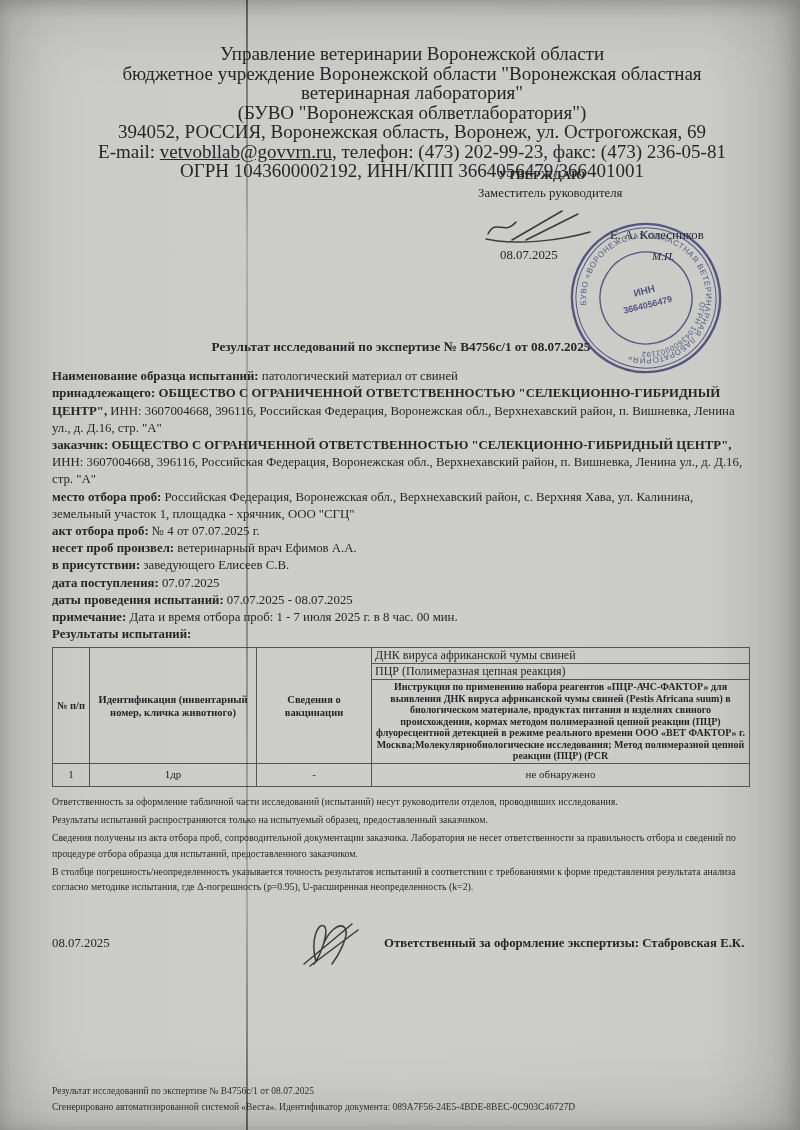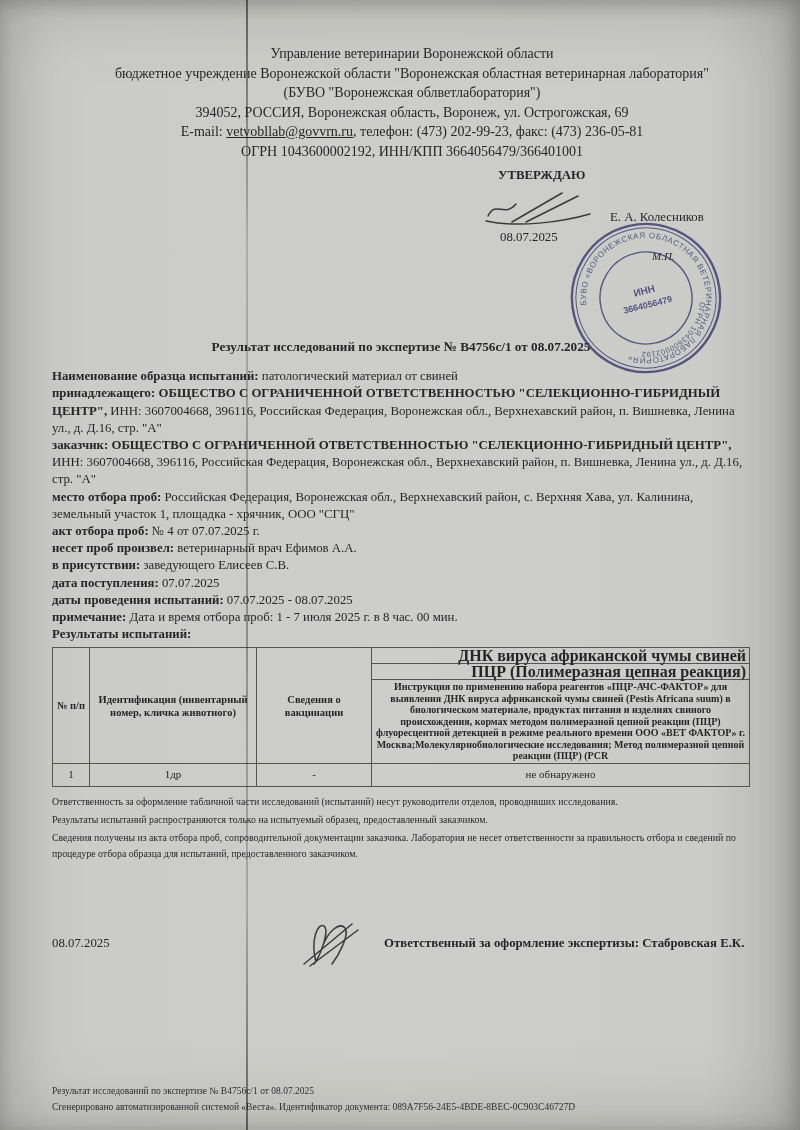--- a/index.html
+++ b/index.html
@@ -17,21 +17,21 @@
     content:"";position:absolute;inset:0;pointer-events:none;
     box-shadow:inset 0 0 80px rgba(60,60,55,.28), inset -8px 0 20px rgba(40,40,40,.18), inset 0 6px 14px rgba(40,40,40,.12);
   }
   .artifact-line{
     position:absolute;left:246px;top:0;width:2px;height:1130px;z-index:5;
     background:linear-gradient(#1d1d1d 0%,rgba(29,29,29,.30) 22%,rgba(29,29,29,.62) 55%,rgba(29,29,29,.35) 80%,#1d1d1d 100%);
     opacity:.6;
   }
   .letterhead{
     position:absolute;top:44px;left:80px;right:56px;
-    text-align:center;font-size:14px;line-height:19.5px;
+    text-align:center;font-size:19px;line-height:19.5px;
   }
   .email{text-decoration:underline;margin-top:36px;}
   .approval{
     position:absolute;top:166px;left:478px;width:272px;font-size:12.8px;line-height:18px;z-index:2;
   }
   .approval .appr-title{padding-left:20px;font-weight:bold;}
   .sig-row{display:flex;align-items:flex-end;margin-top:4px;}
   .sig-row svg{flex:0 0 auto;}
   .sig-name{margin-left:4px;white-space:nowrap;}
   .appr-date{padding-left:22px;margin-top:2px;}
@@ -47,21 +47,21 @@
   .doc-title{text-align:center;font-weight:bold;font-size:13.2px;margin:0 0 13px 0;}
   .field{margin:0;}
   table.results{
     width:100%;border-collapse:collapse;table-layout:fixed;margin-top:4px;
   }
   table.results th, table.results td{
     border:1px solid #55554f;padding:1px 3px;vertical-align:middle;
   }
   col.w-num{width:37px;} col.w-id{width:167px;} col.w-vacc{width:115px;}
   .th-main{font-size:10.5px;line-height:13px;text-align:center;font-weight:bold;}
-  .th-res{font-size:16px;line-height:13px;text-align:right;font-weight:bold;}
+  .th-res{font-size:12px;line-height:13px;text-align:left;font-weight:normal;}
   .th-method{font-size:10px;line-height:11.5px;text-align:center;font-weight:bold;padding:4px 8px;}
   td.cell{font-size:11px;text-align:center;height:20px;}
   .notes{margin-top:7px;font-size:9.8px;line-height:15.2px;}
   .notes p{margin:0 0 3px 0;}
   .signoff{
     position:absolute;top:916px;left:52px;right:52px;z-index:2;
     display:flex;align-items:center;font-size:12.8px;
   }
   .signoff-date{width:238px;}
   .signoff svg{margin-right:22px;}
@@ -85,20 +85,21 @@
     <div>Управление ветеринарии Воронежской области</div>
     <div>бюджетное учреждение Воронежской области "Воронежская областная ветеринарная лаборатория"</div>
     <div>(БУВО "Воронежская облветлаборатория")</div>
     <div>394052, РОССИЯ, Воронежская область, Воронеж, ул. Острогожская, 69</div>
     <div><span>E-mail: </span><span class="email">vetvobllab@govvrn.ru</span><span>,  телефон: (473) 202-99-23, факс: (473) 236-05-81</span></div>
     <div>ОГРН 1043600002192, ИНН/КПП 3664056479/366401001</div>
   </div>
 
   <div class="approval">
     <div class="appr-title">УТВЕРЖДАЮ</div>
+    <div>Заместитель руководителя</div>
     <div class="sig-row">
       <svg width="128" height="38" viewBox="0 0 128 38">
         <path class="sig-stroke" d="M10 28 C18 12 26 30 38 16 M34 34 L84 5 M48 34 L100 8 M8 33 C40 40 84 34 112 26"></path>
       </svg>
       <span class="sig-name">Е. А. Колесников</span>
     </div>
     <div class="appr-date">08.07.2025</div>
   </div>
 
   <div class="mp">М.П.</div>
@@ -162,20 +163,21 @@
         <td class="cell">-</td>
         <td class="cell">не обнаружено</td>
       </tr>
     </tbody>
       </table>
 
     <div class="notes">
       <p>Ответственность за оформление табличной части исследований (испытаний) несут руководители отделов, проводивших исследования.</p>
       <p>Результаты испытаний распространяются только на испытуемый образец, предоставленный заказчиком.</p>
       <p>Сведения получены из акта отбора проб, сопроводительной документации заказчика. Лаборатория не несет ответственности за правильность отбора и сведений по процедуре отбора образца для испытаний, предоставленного заказчиком.</p>
+      <p>В столбце погрешность/неопределенность указывается точность результатов испытаний в соответствии с требованиями к форме представления результата анализа согласно методике испытания, где Δ-погрешность (p=0.95), U-расширенная неопределенность (k=2).</p>
     </div>
   </div>
 
   <div class="signoff">
     <span class="signoff-date">08.07.2025</span>
     <svg width="72" height="54" viewBox="0 0 72 54">
       <path class="sig-stroke" d="M26 46 C20 24 28 6 34 10 C40 15 30 40 24 48 M32 32 C38 14 50 6 55 12 C60 19 48 40 42 48 M14 48 L62 8 M20 50 L68 14"></path>
     </svg>
     <span class="responsible">Ответственный за оформление экспертизы: Стабровская Е.К.</span>
   </div>

